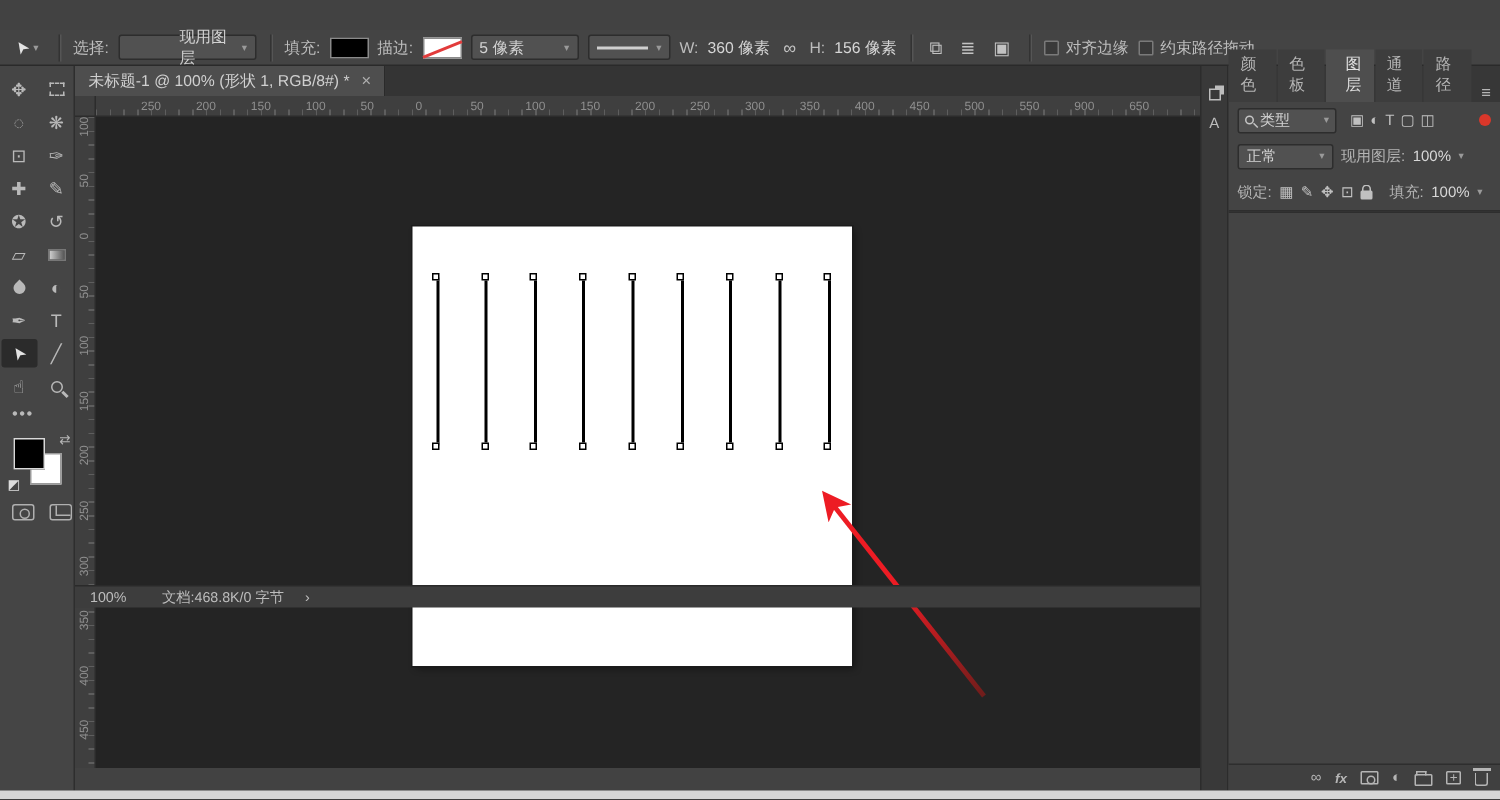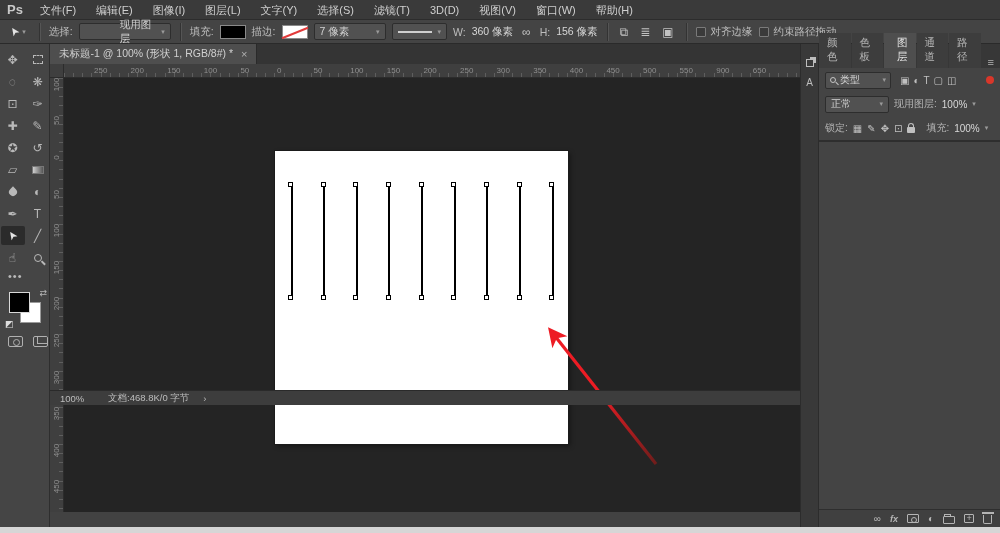--- a/index.html
+++ b/index.html
@@ -115,55 +115,39 @@
   .icon-trash { width:9px; height:9px; border:1px solid #b5b5b5; border-top:none; border-radius:0 0 2px 2px; position:relative; margin-top:2px; }
   .icon-trash::before { content:""; position:absolute; left:-2.5px; top:-3px; width:12px; height:1.5px; background:#b5b5b5; }
 
   .bottom-strip { position:absolute; left:0; top:527px; width:1000px; height:6px; background:#d6d6d6; }
 </style>
 </head>
 <body>
 
 <div class="screen">
 
-  <div class="menubar">
-    <span class="ps-logo">Ps</span>
-    <span id="menu-items" style="display:flex;">
-        <span class="menu-item">文件(F)</span>
-        <span class="menu-item">编辑(E)</span>
-        <span class="menu-item">图像(I)</span>
-        <span class="menu-item">图层(L)</span>
-        <span class="menu-item">文字(Y)</span>
-        <span class="menu-item">选择(S)</span>
-        <span class="menu-item">滤镜(T)</span>
-        <span class="menu-item">3D(D)</span>
-        <span class="menu-item">视图(V)</span>
-        <span class="menu-item">窗口(W)</span>
-        <span class="menu-item">帮助(H)</span>
-      </span>
-  </div>
 
   <div class="optionsbar">
     <span class="tool-badge">
       <span class="cursor-glyph">➤</span>
       <span class="caret">▾</span>
     </span>
     <span class="opt-sep"></span>
     <span>选择:</span>
     <span class="dropdown" style="width:92px;padding-left:40px;">
       <span>现用图层</span>
       <span class="caret">▾</span>
     </span>
     <span class="opt-sep"></span>
     <span>填充:</span>
     <span class="swatch"></span>
     <span>描边:</span>
     <span class="swatch none"></span>
     <span class="dropdown" style="width:72px;">
-      <span>7 像素</span>
+      <span>5 像素</span>
       <span class="caret">▾</span>
     </span>
     <span class="dropdown">
       <span class="line-preview"></span>
       <span class="caret">▾</span>
     </span>
     <span>W:</span>
     <span class="num-field">360 像素</span>
     <span class="opt-icon">∞</span>
     <span>H:</span>

